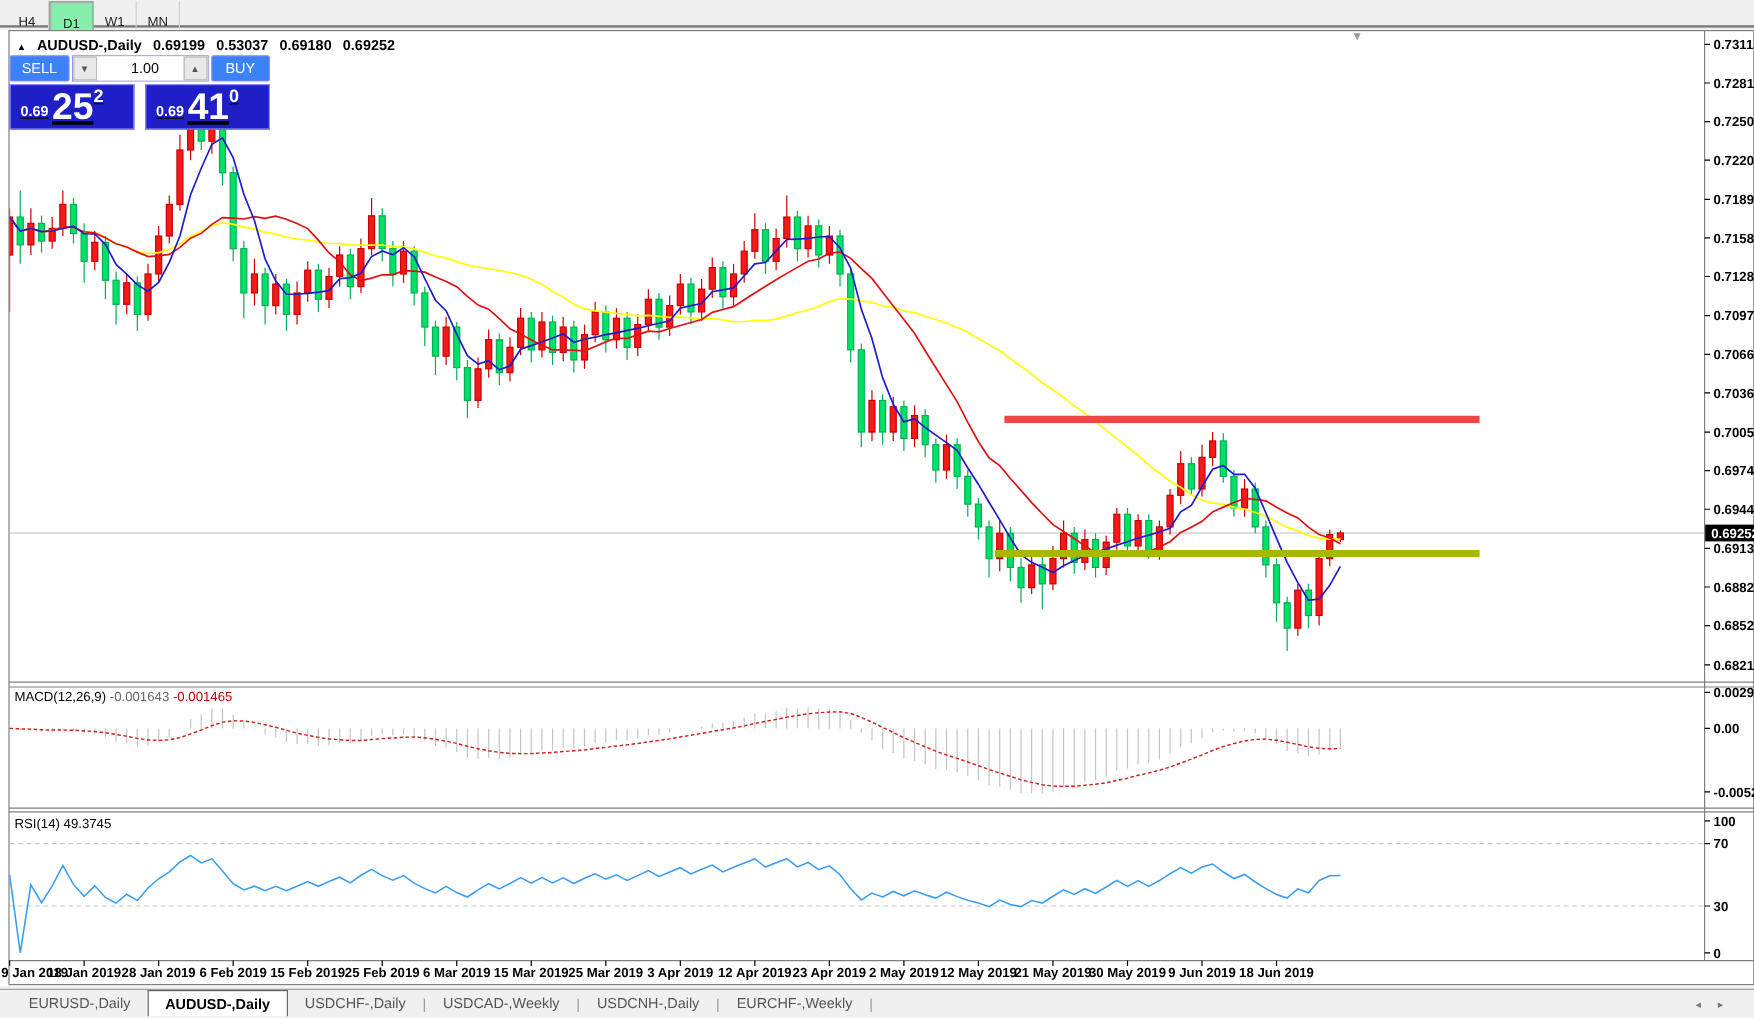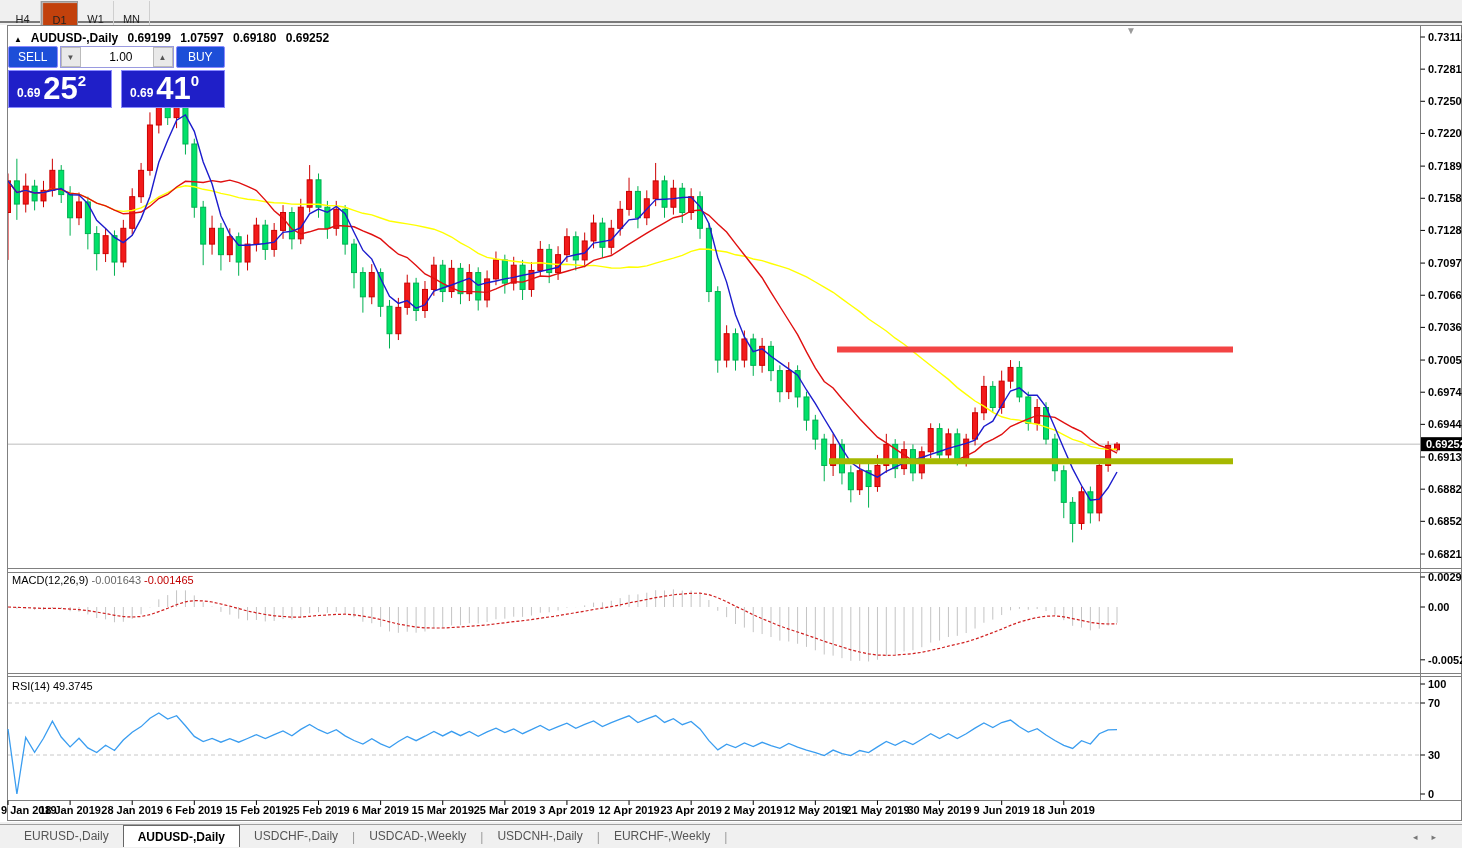--- a/index.html
+++ b/index.html
@@ -5,42 +5,42 @@
   html,body{margin:0;padding:0;}
   body{width:1462px;height:848px;overflow:hidden;background:#f0f0f0;
        font-family:"Liberation Sans",sans-serif;-webkit-font-smoothing:none;}
   #stage{position:absolute;left:0;top:0;width:1462px;height:848px;}
 
   
   #toolbar{position:absolute;left:0;top:0;width:1462px;height:23px;background:#f0f0f0;
            border-bottom:2px solid #7a7a7a;display:flex;align-items:stretch;padding-left:5px;box-sizing:border-box;}
   .tf-btn{min-width:27px;height:36px;margin-top:1px;display:flex;align-items:center;justify-content:center;
           font-size:11px;color:#222;border-right:1px solid #cfcfcf;cursor:default;padding:0 4px;}
-  .tf-btn.active{background:#c2410c;border:1px solid #9a9a9a;border-right:1px solid #9a9a9a;box-shadow:inset 1px 1px 1px #bbb;}
+  .tf-btn.active{background:#86efac;border:1px solid #9a9a9a;border-right:1px solid #9a9a9a;box-shadow:inset 1px 1px 1px #bbb;}
 
   
   #chartwin{position:absolute;left:0;top:25px;width:1462px;height:797px;background:#ffffff;}
   #chart-svg{position:absolute;left:0;top:0;}
 
   
   #title{position:absolute;left:14px;top:6px;font-size:12px;font-weight:bold;color:#000;white-space:nowrap;}
   #title span{margin-right:6px;}
   #collapse{position:absolute;left:1126px;top:0px;color:#9a9a9a;font-size:10px;}
 
   
   #trade{position:absolute;left:8px;top:21px;width:217px;}
   #trade .row1{display:flex;height:22px;}
-  .tbtn{width:53px;background:#1d4ed8;color:#fff;font-size:12px;display:flex;align-items:center;justify-content:center;
+  .tbtn{width:53px;background:#3b82f6;color:#fff;font-size:12px;display:flex;align-items:center;justify-content:center;
         border:1px solid #8a8aff;box-sizing:border-box;border-radius:2px;cursor:pointer;}
   .spin{flex:1;display:flex;margin:0 2px;border:1px solid #9a9ae0;box-sizing:border-box;background:#fff;}
   .spin .arrow{width:18px;background:#e9e9e9;border:1px solid #bbb;color:#555;font-size:8px;
                display:flex;align-items:center;justify-content:center;cursor:pointer;}
   .spin input{flex:1;border:0;outline:0;font-size:12px;text-align:right;padding-right:20px;width:50px;
               font-family:"Liberation Sans",sans-serif;}
-  #trade .row2{display:flex;margin-top:2px;}
+  #trade .row2{display:flex;margin-top:2px;text-decoration:underline;}
   .pricebox{background:#1f1fc8;border:1px solid #8a8aff;box-sizing:border-box;color:#fff;height:38px;
             display:flex;align-items:flex-end;padding:0 6px 3px 8px;cursor:pointer;}
   .pricebox.left{width:104px;margin-right:9px;}
   .pricebox.right{width:104px;}
   .pb-small{font-size:12px;font-weight:bold;margin:0 3px 4px 0;}
   .pb-big{font-size:31px;font-weight:bold;line-height:0.92;}
   .pb-sup{font-size:15px;font-weight:bold;align-self:flex-start;margin-top:1px;}
 
   
   #tabbar{position:absolute;left:0;top:824px;width:1462px;height:24px;background:#f0f0f0;
@@ -565,21 +565,21 @@
           <text x="1001.664" y="789" font-size="11" font-weight="bold" fill="#000" text-anchor="middle" font-family="&quot;Liberation Sans&quot;,sans-serif">9 Jun 2019</text>
           <line x1="1063.768" y1="775.5" x2="1063.768" y2="780" stroke="#000"></line>
           <text x="1063.768" y="789" font-size="11" font-weight="bold" fill="#000" text-anchor="middle" font-family="&quot;Liberation Sans&quot;,sans-serif">18 Jun 2019</text>
         </g>
       </svg>
 
     <div id="title">
       <span style="font-size:8px">▲</span>
       <span>AUDUSD-,Daily</span>
       <span>0.69199</span>
-      <span>1.07597</span>
+      <span>0.53037</span>
       <span>0.69180</span>
       <span>0.69252</span>
     </div>
     <div id="collapse">▼</div>
 
     <div id="trade">
       <div class="row1">
         <div class="tbtn">SELL</div>
         <div class="spin">
           <div class="arrow">▼</div>

